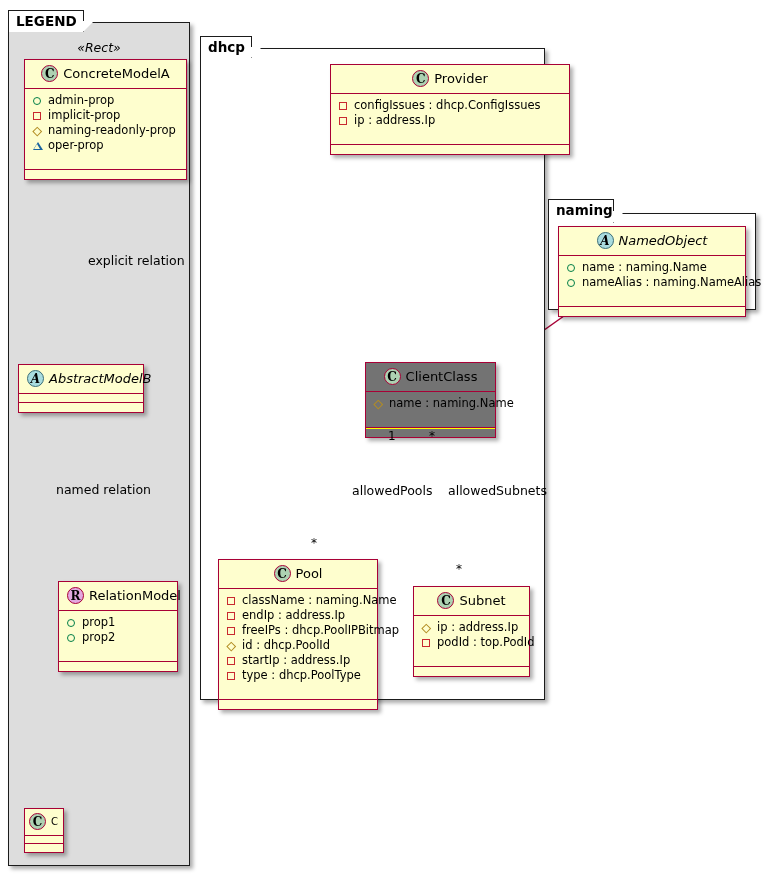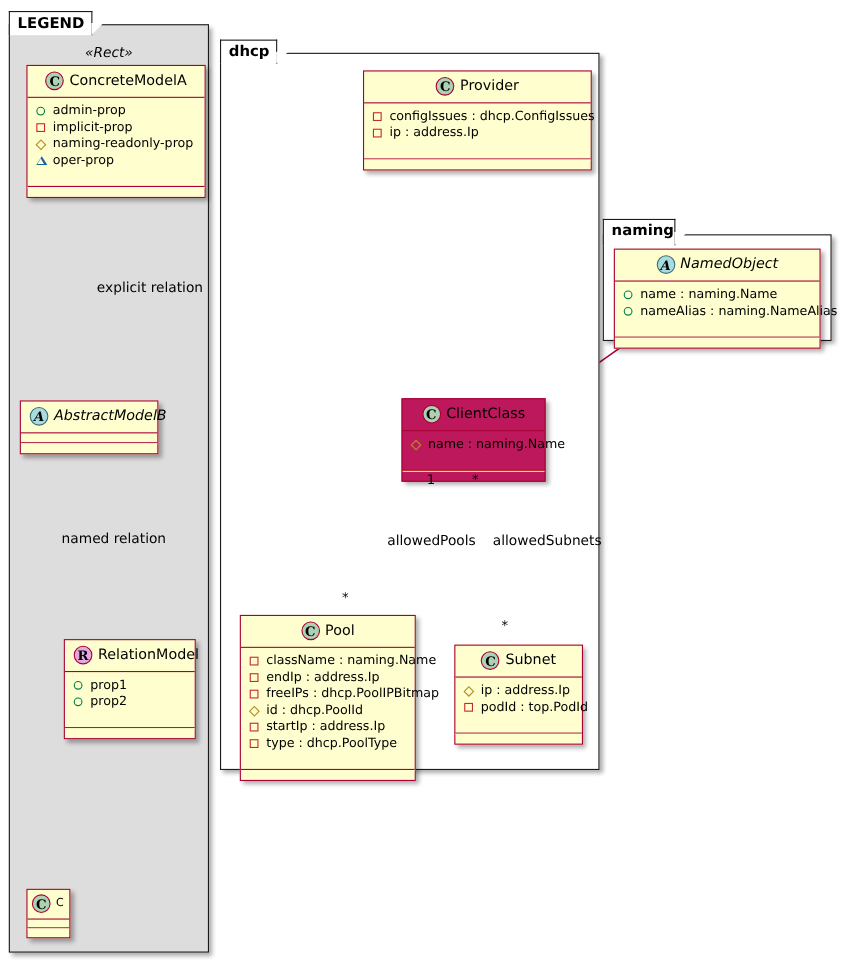--- a/index.html
+++ b/index.html
@@ -58,21 +58,21 @@
   
   .cls {
     position: absolute;
     box-sizing: border-box;
     border: 1.5px solid #a80036;
     background: #fefece;
     box-shadow: 3px 3px 4px rgba(0,0,0,0.32);
     font-size: 11.5px;
     color: #000000;
   }
-  .cls.hl { background: #be185d; }
+  .cls.hl { background: #737373; }
   .cls-head {
     position: relative;
     box-sizing: border-box;
     border-bottom: 1.5px solid #a80036;
     padding: 5px 8px 6px 8px;
     text-align: center;
     white-space: nowrap;
   }
   .cls-title {
     font-size: 13px;
@@ -302,21 +302,21 @@
 
   <div class="elabel" style="left:88px; top:255px;">explicit relation</div>
   <div class="elabel" style="left:56px; top:484px;">named relation</div>
 
   <div class="pkg" style="left:200px; top:48px; width:345px; height:652px; background:#ffffff;"></div>
   <div class="pkg-tab" style="left:200px; top:36px; width:52px; height:22px;">
     <span>dhcp</span>
     <span class="corner" style="border-left:11px solid #ffffff; border-bottom:11px solid transparent; right:-11px; bottom:0;"></span>
   </div>
 
-  <div class="cls" style="left:330px; top:64px; width:208px;">
+  <div class="cls" style="left:330px; top:64px; width:240px;">
     <div class="cls-head">
       <span class="badge badge-C">C</span><span class="cls-title">Provider</span>
     </div>
     <div class="cls-body">
       <div class="attr">
         <span class="mk">
             <i class="mk-square"></i>
           </span>
         <span class="txt">configIssues : dhcp.ConfigIssues</span>
       </div>

